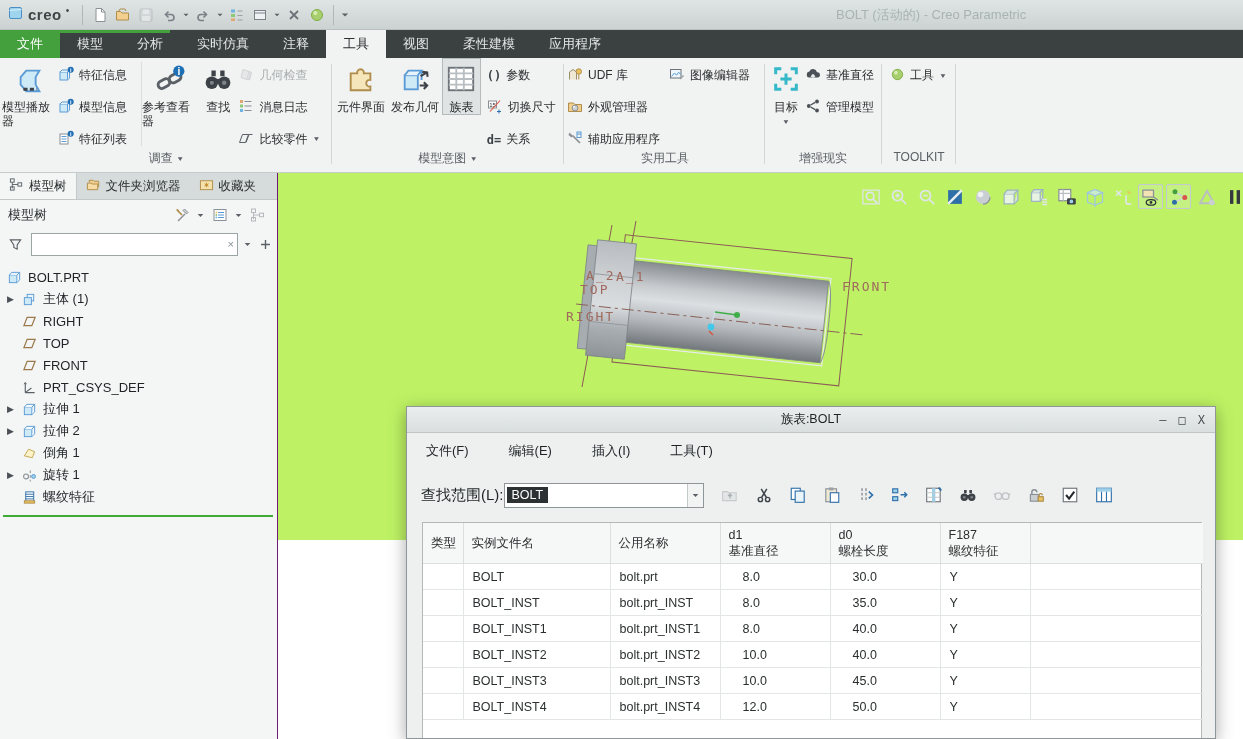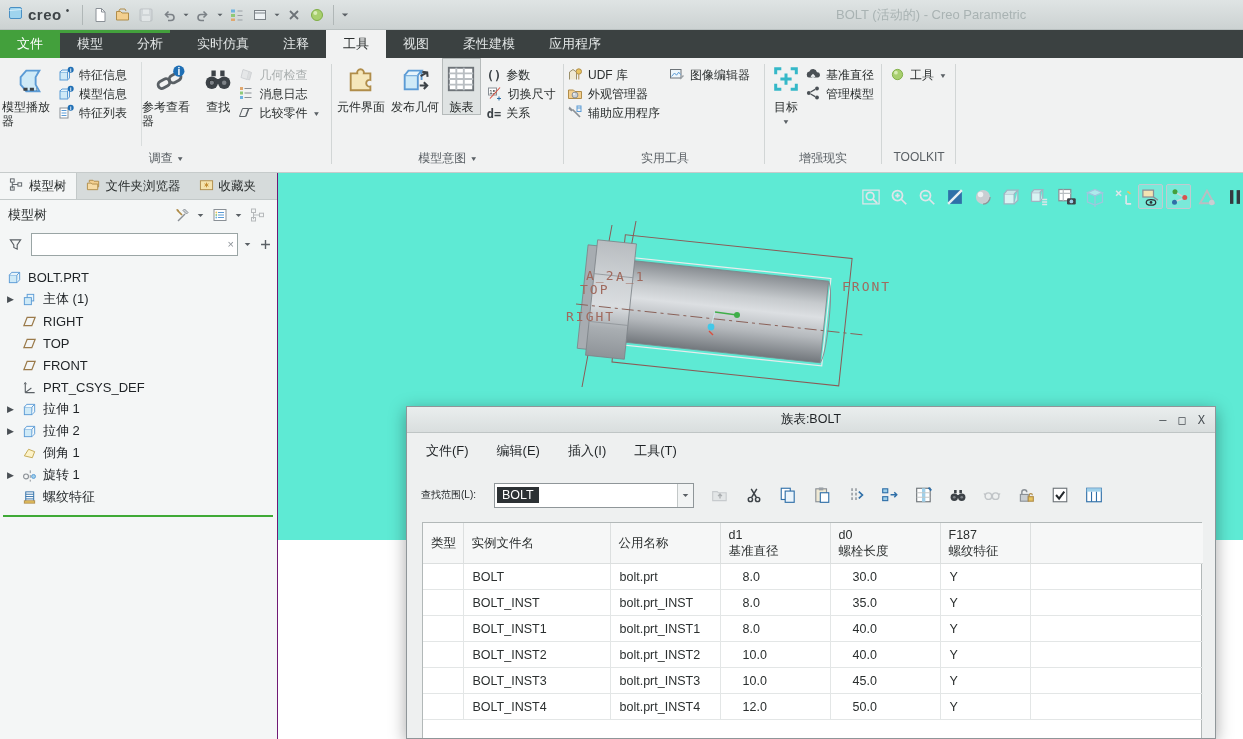--- a/index.html
+++ b/index.html
@@ -1,17 +1,17 @@
 <!DOCTYPE html>
 <html><head>
 <meta charset="utf-8">
 <style>
 *{margin:0;padding:0;box-sizing:border-box}
 html,body{width:1243px;height:739px;overflow:hidden;font-family:"Liberation Sans","DejaVu Sans",sans-serif;font-size:13px}
-.app{position:relative;width:1243px;height:540px;background:#5eead4}
+.app{position:relative;width:1243px;height:540px;background:#bef264}
 
 
 .titlebar{position:absolute;left:0;top:0;width:100%;height:30px;background:linear-gradient(#dfe4e4,#ccd2d2);display:flex;align-items:center;border-bottom:1px solid #b9c0c0;z-index:5}
 .logo{display:flex;align-items:center;gap:4px;padding:0 8px;height:100%}
 .logo-text{font-size:15px;font-weight:bold;color:#3f4548;letter-spacing:.5px}
 .logo-dot{color:#3f4548;font-size:10px;margin-top:-8px}
 .qa-sep{width:1px;height:20px;background:#b0b7b7;margin:0 5px}
 .qa-btn{width:23px;height:23px;display:flex;align-items:center;justify-content:center;border-radius:2px}
 .qa-caret{width:11px;height:23px;display:flex;align-items:center;justify-content:center}
 .win-title{position:absolute;left:836px;top:0;height:30px;display:flex;align-items:center;font-size:13px;color:#a9b3b3;white-space:nowrap}
@@ -23,21 +23,21 @@
 .tab.file{background:#43a03c;color:#fff}
 .tab.active{background:#f1f2f2;color:#2b2f2f}
 
 
 .ribbon{position:absolute;left:0;top:58px;width:100%;height:115px;background:#f1f2f2;border-bottom:1px solid #c6cbcb;z-index:5}
 .rb-group{position:absolute;top:0;height:115px}
 .rb-row{display:flex;align-items:flex-start}
 .rb-big{width:56px;display:flex;flex-direction:column;align-items:center;padding-top:5px;gap:3px;border:1px solid transparent}
 .rb-big .rb-lbl{font-size:12px;line-height:14px;text-align:left;color:#2b2f2f}
 .rb-big.pressed{background:#dfe3e3;border:1px solid #b5baba}
-.rb-col{display:flex;flex-direction:column;gap:0;padding-top:8px}
+.rb-col{display:flex;flex-direction:column;gap:13px;padding-top:8px}
 .rb-small{display:flex;align-items:center;gap:5px;font-size:12px;color:#2b2f2f;height:19px;white-space:nowrap}
 .rb-small.disabled{color:#a9aeae}
 .rb-small.disabled svg{opacity:.45}
 .rb-grplabel{position:absolute;top:92px;left:0;width:100%;text-align:center;font-size:12px;color:#5a6065;white-space:nowrap}
 .rb-vsep{position:absolute;top:6px;width:1px;height:100px;background:#d2d6d6}
 .caret-g{display:inline-block;font-size:8px;color:#5a6065;transform:scaleY(.8)}
 .glyph-ico{font-size:12px;font-weight:bold;color:#3c4247;font-family:"DejaVu Sans Mono",monospace}
 
 
 .left-panel{position:absolute;left:0;top:173px;width:278px;height:566px;background:#f4f6f6;border-right:1px solid #701a75;z-index:4}
@@ -63,23 +63,23 @@
 .vp-btn{width:25px;height:25px;display:flex;align-items:center;justify-content:center;border:1px solid transparent}
 .vp-btn.boxed{border:1px solid #c2cad0;background:rgba(225,233,238,.22);border-radius:2px}
 .scene{position:absolute;left:292px;top:42px;width:300px;height:195px}
 .datum-label{position:absolute;font-family:"DejaVu Sans Mono",monospace;font-size:13px;color:#a06a5e;letter-spacing:2px;white-space:nowrap}
 
 
 .dialog{position:absolute;left:406px;top:406px;width:810px;height:333px;background:#eef0f0;border:1px solid #8f9699;box-shadow:0 4px 16px rgba(0,0,0,.35);overflow:hidden;z-index:10}
 .dlg-title{height:26px;background:linear-gradient(#eaeeee,#d9dede);border-bottom:1px solid #bfc5c5;display:flex;align-items:center;justify-content:center;font-size:12.5px;color:#1f2326;position:relative}
 .dlg-winbtns{position:absolute;right:10px;top:0;height:100%;display:flex;gap:12px;align-items:center;color:#4a5055;font-size:12px}
 .dlg-winbtn{line-height:10px;font-family:"DejaVu Sans Mono",monospace}
-.dlg-menubar{height:36px;display:flex;align-items:center;gap:28px;padding:8px 19px;font-size:13px;color:#1f2326}
+.dlg-menubar{height:36px;display:flex;align-items:center;gap:40px;padding:8px 19px;font-size:13px;color:#1f2326}
 .dlg-toolbar{height:52px;display:flex;align-items:center;padding:0 14px}
-.dlg-find-label{font-size:10px;color:#1f2326;margin-right:18px;white-space:nowrap}
+.dlg-find-label{font-size:15px;color:#1f2326;margin-right:0;white-space:nowrap}
 .dlg-combo{width:200px;height:25px;background:#fff;border:1px solid #8f9699;display:flex;align-items:center}
 .combo-text{margin-left:2px;background:#2c3134;color:#fff;padding:1px 5px;font-size:12.5px}
 .combo-caret{margin-left:auto;width:16px;height:100%;border-left:1px solid #c3c8c8;display:flex;align-items:center;justify-content:center;background:#f2f4f4}
 .dt-icons{display:flex;align-items:center;gap:10px;margin-left:14px}
 .dt-btn{width:24px;height:24px;display:flex;align-items:center;justify-content:center}
 .dt-btn.disabled{opacity:.45}
 .dlg-tablewrap{position:absolute;left:15px;top:115px;width:780px;height:260px;background:#fff;border:1px solid #b2b8b8}
 .ft{border-collapse:collapse;width:100%;table-layout:fixed;font-size:12.5px;color:#2b2f2f}
 .ft th{background:#f6f7f7;border:1px solid #dcdfdf;border-top:none;font-weight:normal;text-align:left;padding:4px 8px;height:40px;vertical-align:middle}
 .ft th:first-child,.ft td:first-child{border-left:none}

